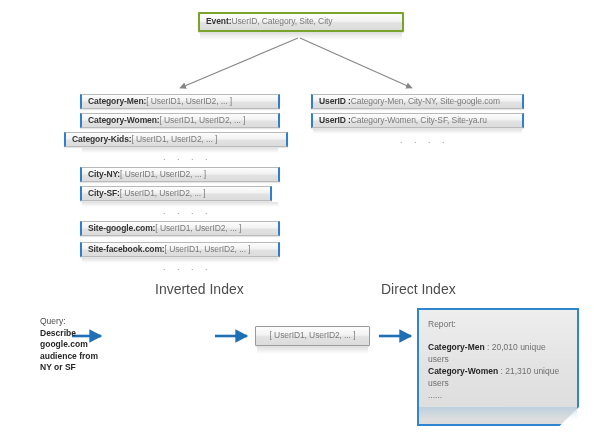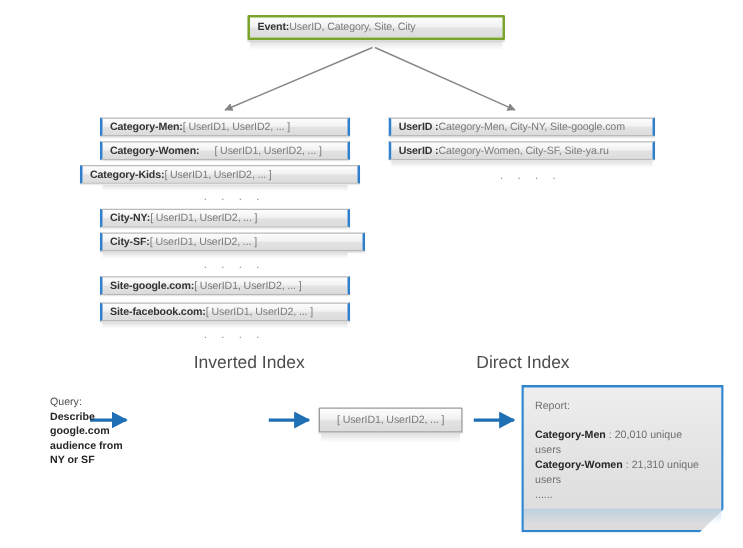--- a/index.html
+++ b/index.html
@@ -155,36 +155,36 @@
   <div class="box box-green" style="left:198px; top:12px; width:206px; height:20px;">
     <span class="k">Event:</span>
     <span class="v"> UserID, Category, Site, City</span>
   </div>
   <div class="reflect" style="left:200px; top:33px; width:202px; height:7px;"></div>
 
   <div class="box box-blue" style="left:80px; top:94px; width:200px; height:15px;">
     <span class="k">Category-Men:</span>
     <span class="v"> [ UserID1, UserID2, ... ]</span>
   </div>
-  <div class="box box-blue" style="left:80px; top:113px; width:200px; height:15px;gap:12px;">
+  <div class="box box-blue" style="left:80px; top:113px; width:200px; height:15px;">
     <span class="k">Category-Women:</span>
     <span class="v"> [ UserID1, UserID2, ... ]</span>
   </div>
   <div class="box box-blue" style="left:64px; top:132px; width:224px; height:15px;">
     <span class="k">Category-Kids:</span>
     <span class="v"> [ UserID1, UserID2, ... ]</span>
   </div>
   <div class="reflect" style="left:82px; top:148px; width:196px; height:5px;"></div>
   <div class="dots" style="left:163px; top:152px;">. . . .</div>
 
   <div class="box box-blue" style="left:80px; top:167px; width:200px; height:15px;">
     <span class="k">City-NY:</span>
     <span class="v"> [ UserID1, UserID2, ... ]</span>
   </div>
-  <div class="box box-blue" style="left:80px; top:186px; width:212px; height:15px;">
+  <div class="box box-blue" style="left:80px; top:186px; width:192px; height:15px;">
     <span class="k">City-SF:</span>
     <span class="v"> [ UserID1, UserID2, ... ]</span>
   </div>
   <div class="reflect" style="left:82px; top:202px; width:196px; height:5px;"></div>
   <div class="dots" style="left:163px; top:206px;">. . . .</div>
 
   <div class="box box-blue" style="left:80px; top:221px; width:200px; height:15px;">
     <span class="k">Site-google.com:</span>
     <span class="v"> [ UserID1, UserID2, ... ]</span>
   </div>

